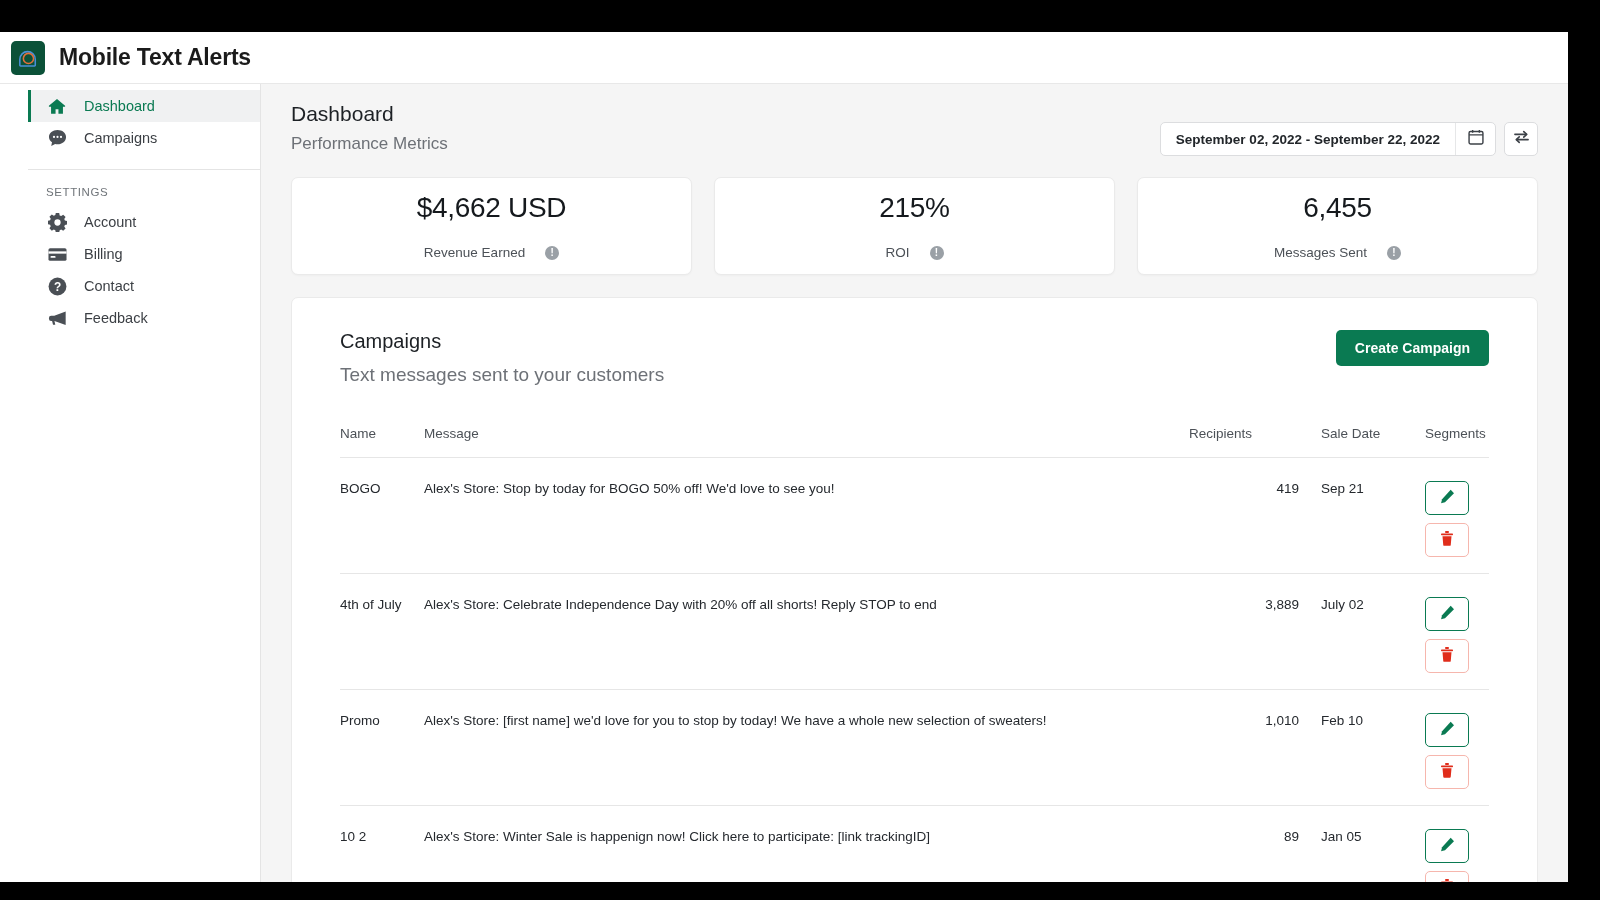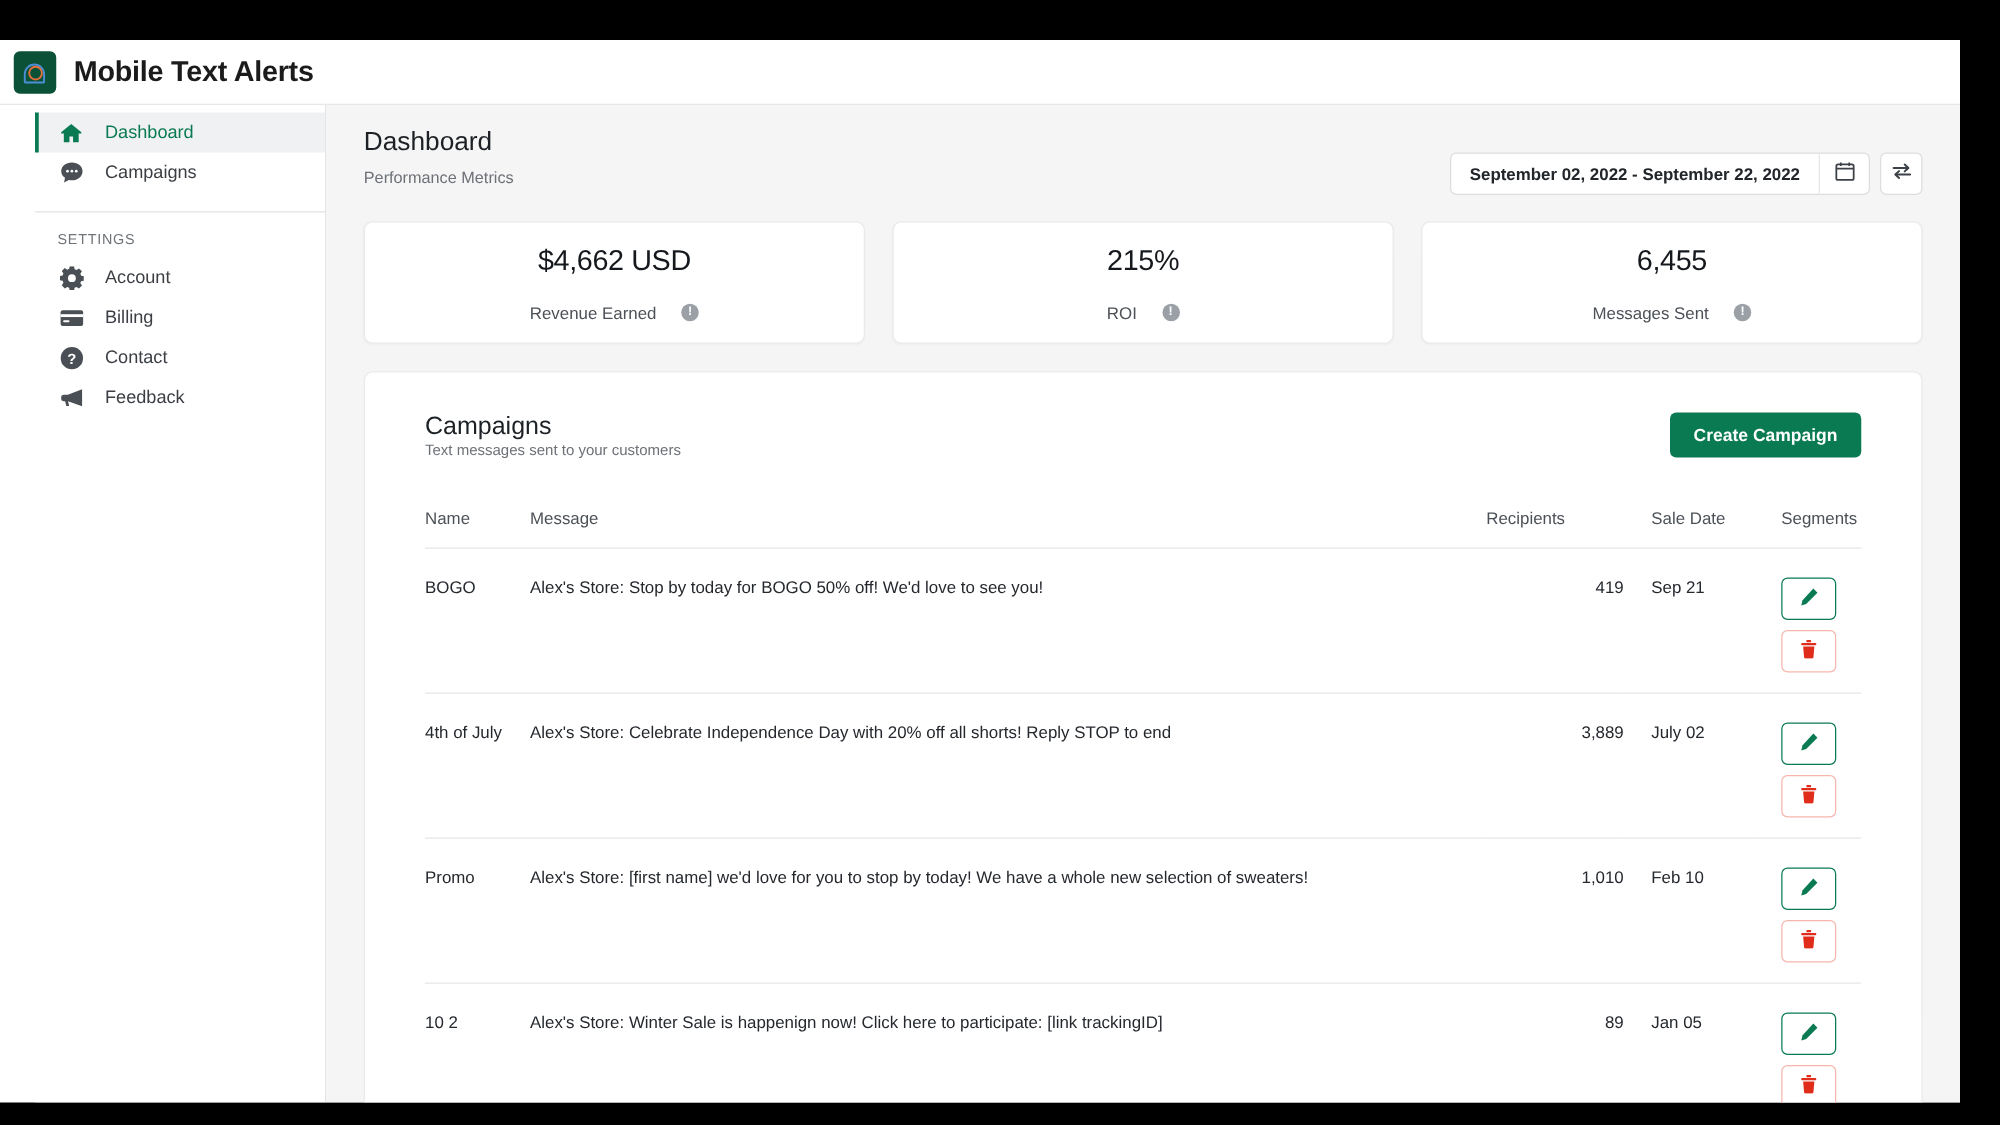--- a/index.html
+++ b/index.html
@@ -89,21 +89,21 @@
   .main {
     flex: 1;
     background: #f5f5f5;
     padding: 18px 30px 0 30px;
     overflow: hidden;
   }
   .page-head {
     display: flex; align-items: flex-start; justify-content: space-between;
   }
   .page-title { font-size: 21px; color: #1d2125; font-weight: normal; }
-  .page-sub { font-size: 13px; color: #6d7177; margin-top: 8px; }
+  .page-sub { font-size: 17px; color: #6d7177; margin-top: 8px; }
   .head-controls { display: flex; align-items: center; gap: 8px; margin-top: 20px; }
   .daterange {
     display: flex; align-items: center;
     background: #fff;
     border: 1px solid #dcdddf;
     border-radius: 5px;
     height: 34px;
     overflow: hidden;
   }
   .daterange .dr-text {
@@ -133,21 +133,21 @@
   .metric-card {
     flex: 1;
     background: #fff;
     border: 1px solid #eaeaea;
     border-radius: 7px;
     height: 98px;
     display: flex; flex-direction: column;
     align-items: center; justify-content: center;
     box-shadow: 0 1px 2px rgba(0,0,0,0.03);
   }
-  .metric-value { font-size: 23px; color: #15191d; letter-spacing: -0.3px; }
+  .metric-value { font-size: 28px; color: #15191d; letter-spacing: -0.3px; }
   .metric-label {
     margin-top: 21px;
     font-size: 13.5px; color: #4c5157;
     display: flex; align-items: center; gap: 20px;
   }
   .info-dot {
     width: 14px; height: 14px; border-radius: 50%;
     background: #9aa0a6; color: #fff;
     font-size: 10px; font-weight: bold;
     display: inline-flex; align-items: center; justify-content: center;
@@ -159,21 +159,21 @@
     background: #fff;
     border: 1px solid #eaeaea;
     border-radius: 7px;
     margin-top: 22px;
     height: 600px;
     padding: 32px 48px 0 48px;
     overflow: hidden;
   }
   .panel-head { display: flex; justify-content: space-between; align-items: flex-start; }
   .panel-title { font-size: 20px; color: #1d2125; }
-  .panel-sub { font-size: 12px; color: #6d7177; }
+  .panel-sub { font-size: 19px; color: #6d7177; margin-top: 11px; }
   .btn-primary {
     background: #0a7a52;
     color: #fff;
     font-size: 14px; font-weight: bold;
     border: none; border-radius: 5px;
     padding: 0 19px; height: 36px;
     cursor: pointer;
     font-family: "Liberation Sans", sans-serif;
   }
   

